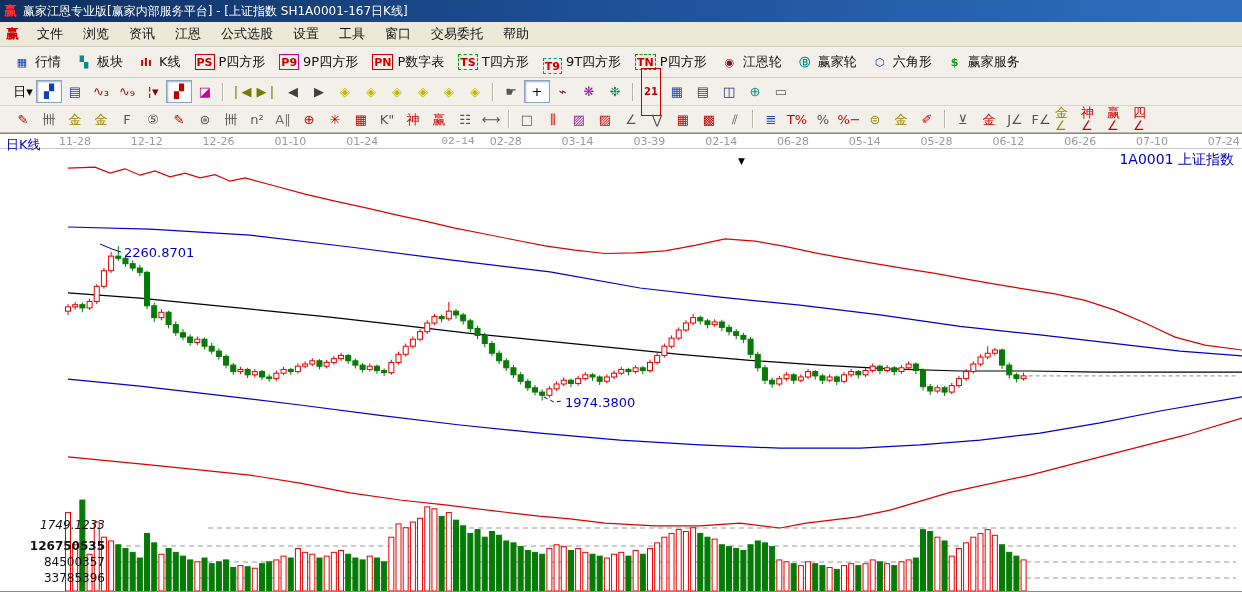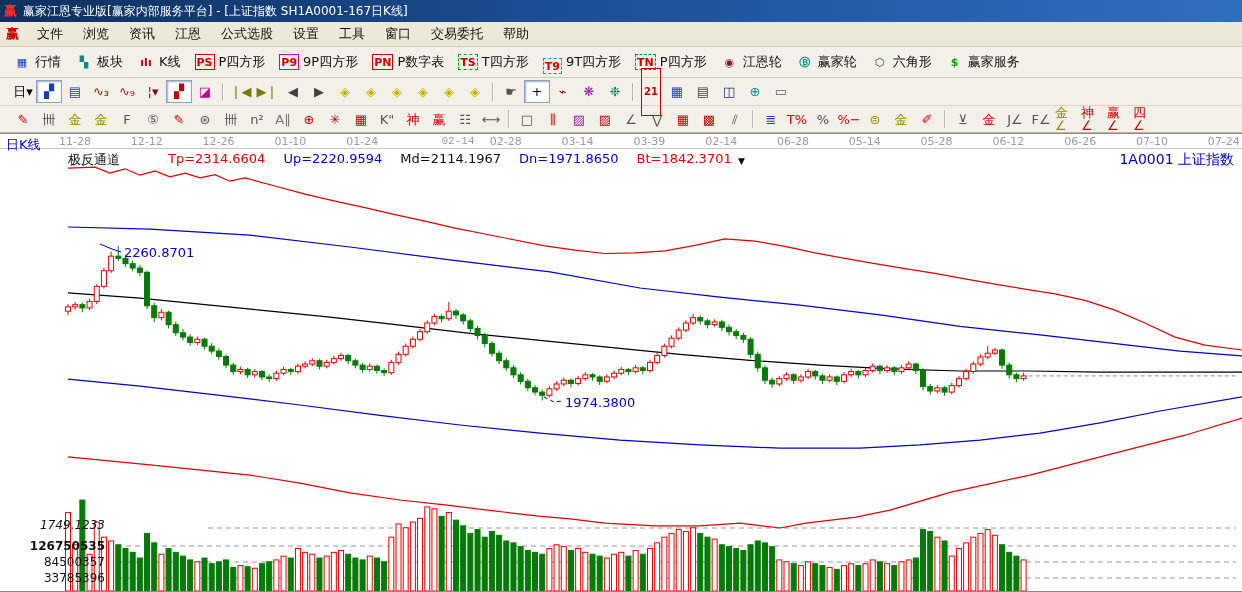--- a/index.html
+++ b/index.html
@@ -361,28 +361,20 @@
         <span style="left: 771px;">06-28</span>
         <span style="left: 842.8px;">05-14</span>
         <span style="left: 914.6px;">05-28</span>
         <span style="left: 986.4px;">06-12</span>
         <span style="left: 1058.2px;">06-26</span>
         <span style="left: 1130px;">07-10</span>
         <span style="left: 1201.8px;">07-24</span>
       </div>
     <div class="axis-line"></div>
     <div class="kline-label">日K线</div>
-    <div class="indicator-row">
-      <span class="indicator-name">极反通道</span>
-    <span class="param" style="color: rgb(221, 0, 0);">Tp=2314.6604</span>
-        <span class="param" style="color: rgb(0, 0, 204);">Up=2220.9594</span>
-        <span class="param" style="color: rgb(17, 17, 17);">Md=2114.1967</span>
-        <span class="param" style="color: rgb(0, 0, 204);">Dn=1971.8650</span>
-        <span class="param" style="color: rgb(221, 0, 0);">Bt=1842.3701</span>
-      </div>
     <div class="symbol-label">1A0001  上证指数</div>
     <div class="marker-tri">▼</div>
 
     <svg id="chart-svg" width="1242" height="463">
         <line x1="208" y1="394" x2="1236" y2="394" stroke="#999999" stroke-width="1" stroke-dasharray="5 4"></line>
         <line x1="108" y1="412" x2="1236" y2="412" stroke="#999999" stroke-width="1" stroke-dasharray="5 4"></line>
         <line x1="108" y1="428" x2="1236" y2="428" stroke="#999999" stroke-width="1" stroke-dasharray="5 4"></line>
         <line x1="108" y1="444" x2="1236" y2="444" stroke="#999999" stroke-width="1" stroke-dasharray="5 4"></line>
         <polyline points="68,34.2 95,33.2 110,39.1 125,34.8 140,41.2 155,36.9 170,42.9 185,39.1 200,43.9 215,40.7 230,47.2 245,43.9 275,52.0 305,60.1 335,67.1 365,73.6 395,80.6 425,87.1 455,94.1 485,100.0 515,106.0 545,111.9 575,116.2 605,119.5 635,118.9 665,116.8 695,111.4 725,104.9 755,107.1 785,112.4 815,118.9 845,124.3 875,129.7 905,134.6 935,139.4 965,144.8 995,150.2 1025,155.1 1055,159.9 1085,166.4 1115,176.1 1145,189.0 1175,203.1 1205,211.2 1242,216.0" fill="none" stroke="#dd0000" stroke-width="1.2"></polyline>
         <polyline points="68,93.0 150,95.2 250,101.1 350,113.0 450,125.9 550,137.8 640,154.0 720,163.1 800,171.2 880,180.9 960,192.3 1040,200.9 1120,210.1 1180,217.1 1242,221.9" fill="none" stroke="#0000cd" stroke-width="1.2"></polyline>

